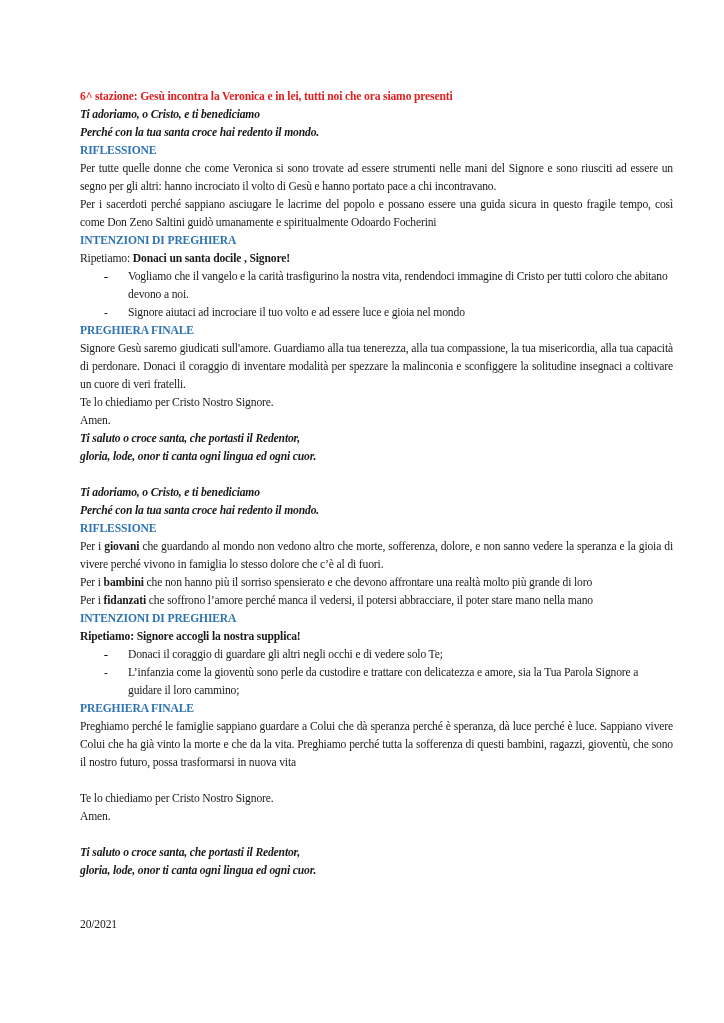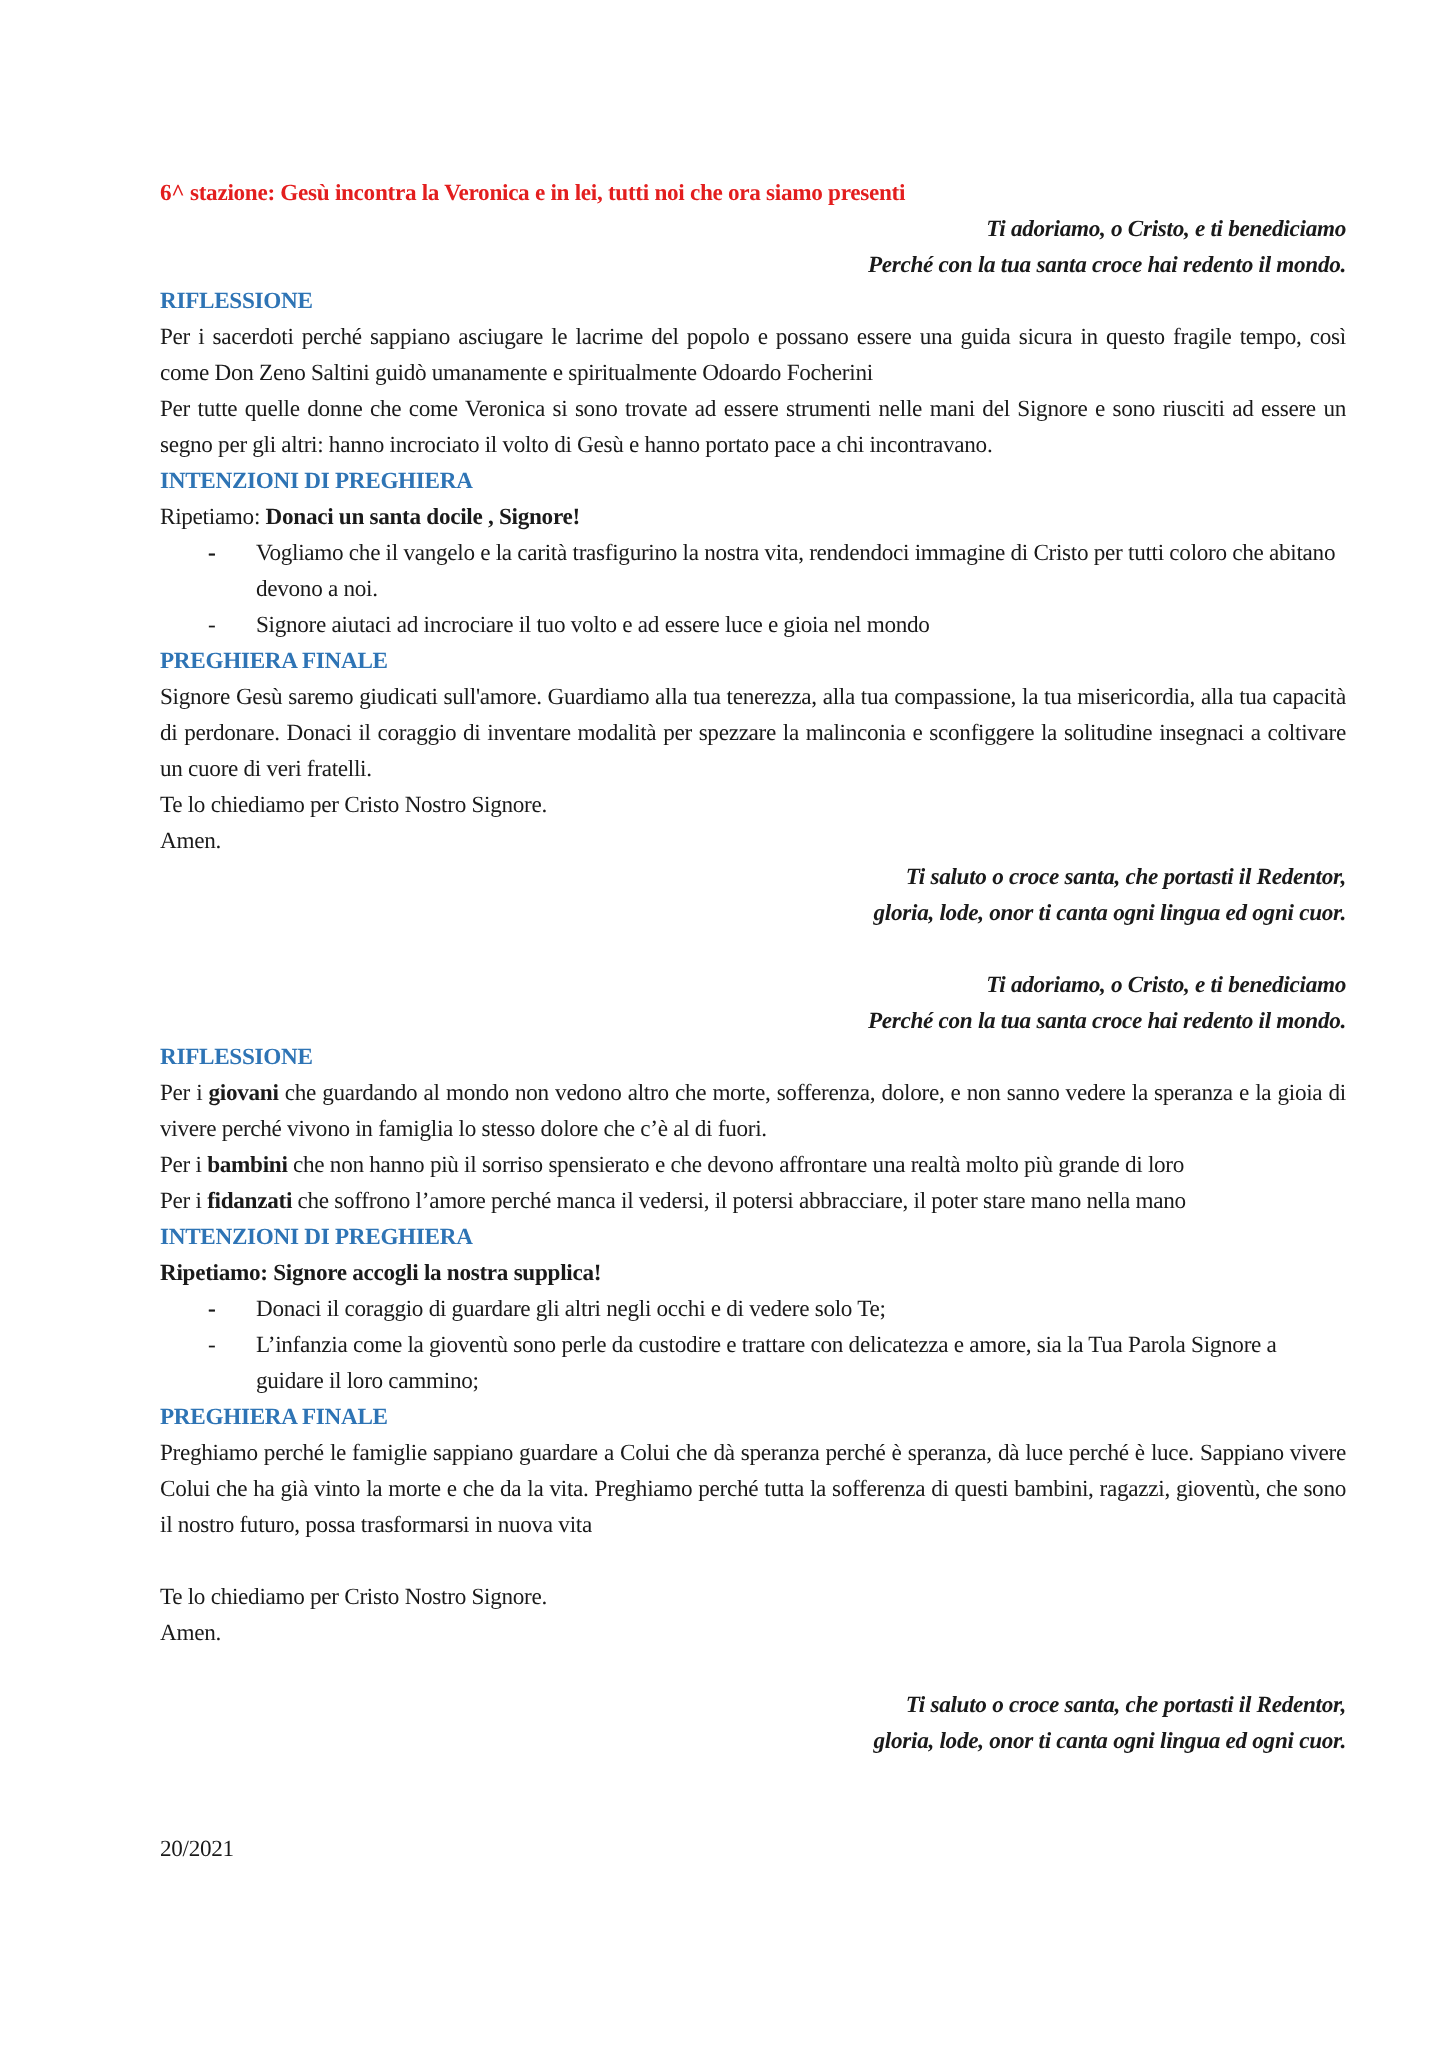--- a/index.html
+++ b/index.html
@@ -4,43 +4,43 @@
 <style>
   html, body { margin: 0; padding: 0; background: #ffffff; }
   body { width: 724px; height: 1023px; position: relative; overflow: hidden; }
   .page {
     position: absolute; left: 80px; top: 88px; width: 593px;
     font-family: Liberation Serif, serif;
     font-size: 11.6px; line-height: 18px; color: #1a1a1a;
     letter-spacing: -0.15px;
   }
   .title { color: #e31e1e; font-weight: bold; }
-  .invoc { font-style: italic; font-weight: bold; text-align: right; }
+  .invoc { font-style: italic; font-weight: bold; }
   .label { color: #2e74b5; font-weight: bold; }
   .just { text-align: justify; }
   .bullets { margin: 0; padding: 0; list-style: none; }
   .bullets li { position: relative; padding-left: 48px; }
   .bullets li .dash { position: absolute; left: 24px; top: 0; }
   .gap { height: 18px; }
   .gap2 { height: 36px; }
   b { font-weight: bold; }
   p { margin: 0; }
 </style>
 </head>
 <body>
 
 <div class="page">
 
   <section>
     <p class="title">6^ stazione: Gesù incontra la Veronica e in lei, tutti noi che ora siamo presenti</p>
     <p class="invoc">Ti adoriamo, o Cristo, e ti benediciamo</p>
     <p class="invoc">Perché con la tua santa croce hai redento il mondo.</p>
     <p class="label">RIFLESSIONE</p>
+    <p class="just">Per tutte quelle donne che come Veronica si sono trovate ad essere strumenti nelle mani del Signore e sono riusciti ad essere un segno per gli altri: hanno incrociato il volto di Gesù e hanno portato pace a chi incontravano.</p>
     <p class="just">Per i sacerdoti perché sappiano asciugare le lacrime del popolo e possano essere una guida sicura in questo fragile tempo, così come Don Zeno Saltini guidò umanamente e spiritualmente Odoardo Focherini</p>
-    <p class="just">Per tutte quelle donne che come Veronica si sono trovate ad essere strumenti nelle mani del Signore e sono riusciti ad essere un segno per gli altri: hanno incrociato il volto di Gesù e hanno portato pace a chi incontravano.</p>
     <p class="label">INTENZIONI DI PREGHIERA</p>
     <p><span>Ripetiamo: </span><b>Donaci un santa docile , Signore!</b></p>
     <ul class="bullets">
       <li><span class="dash">-</span></li>
       <li><span class="dash">-</span><span>Vogliamo che il vangelo e la carità trasfigurino la nostra vita, rendendoci immagine di Cristo per tutti coloro che abitano devono a noi.</span></li>
       <li><span class="dash">-</span><span>Signore aiutaci ad incrociare il tuo volto e ad essere luce e gioia nel mondo</span></li>
     </ul>
     <p class="label">PREGHIERA FINALE</p>
     <p class="just">Signore Gesù saremo giudicati sull'amore. Guardiamo alla tua tenerezza, alla tua compassione, la tua misericordia, alla tua capacità di perdonare. Donaci il coraggio di inventare modalità per spezzare la malinconia e sconfiggere la solitudine insegnaci a coltivare un cuore di veri fratelli.</p>
     <p>Te lo chiediamo per Cristo Nostro Signore.</p>

